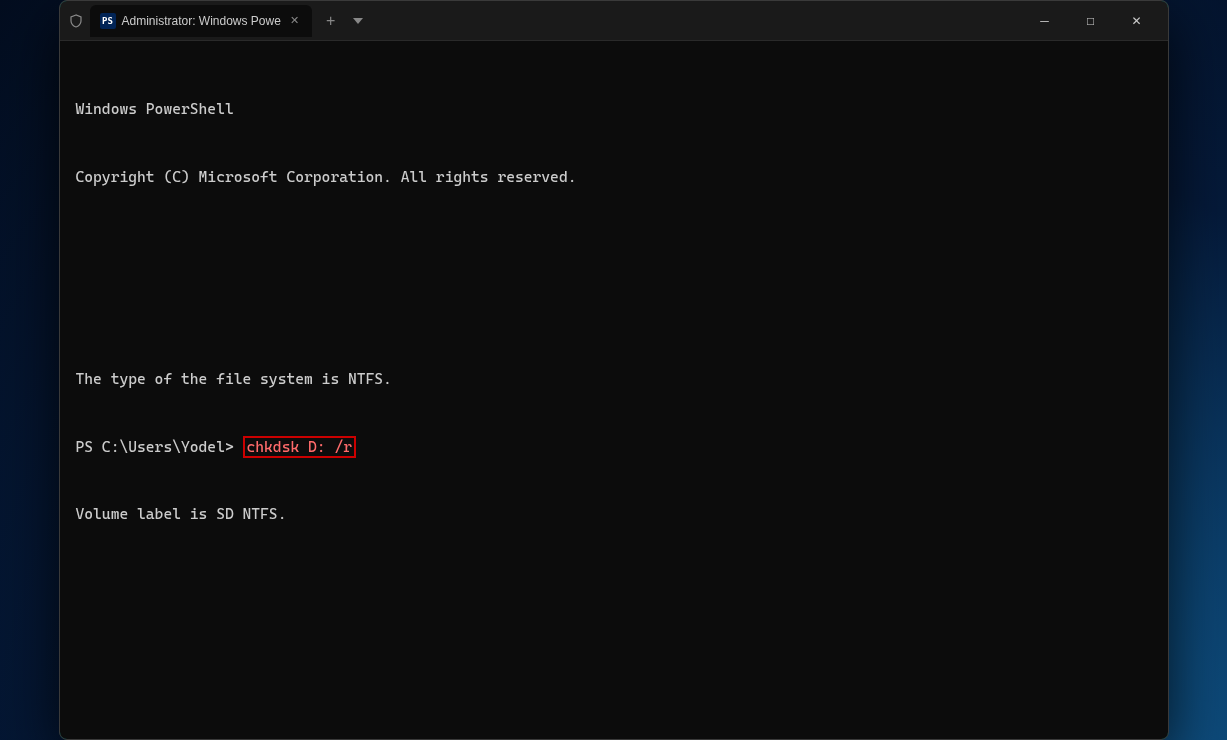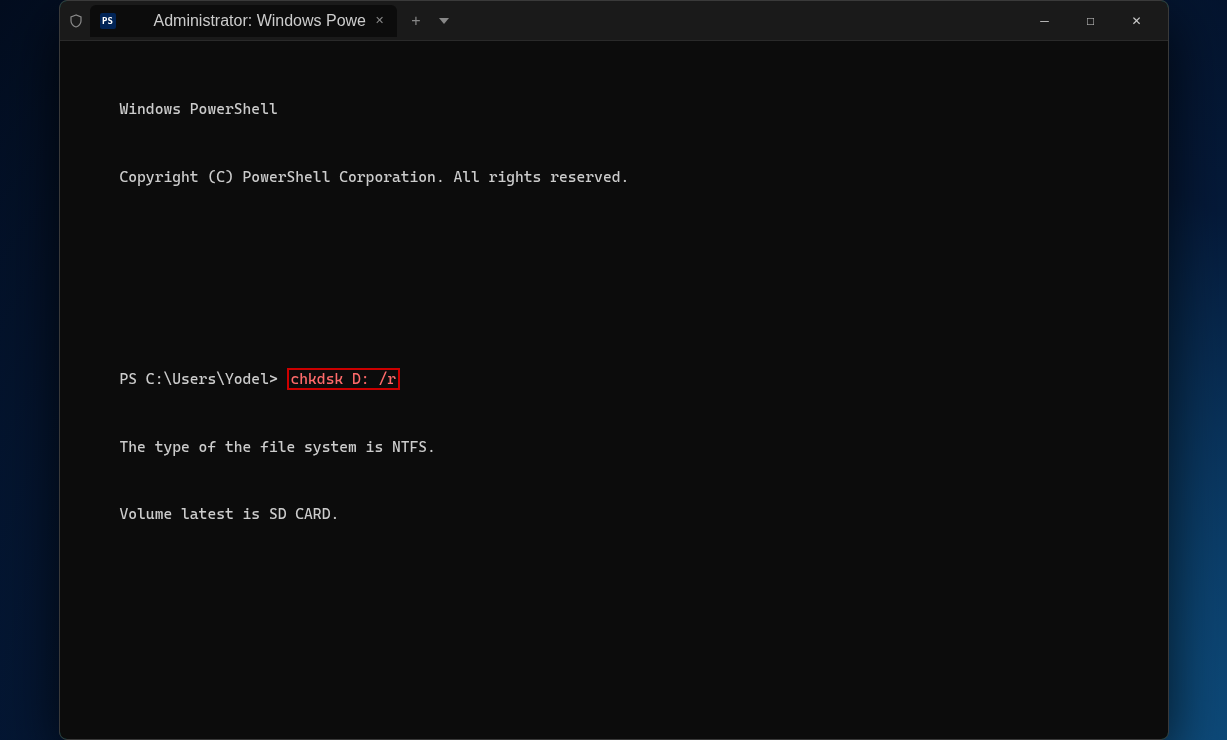--- a/index.html
+++ b/index.html
@@ -101,23 +101,22 @@
       height: 16px;
       display: flex;
       align-items: center;
       justify-content: center;
       border-radius: 2px;
       font-family: monospace;
     }
 
     .tab-label {
       color: #cccccc;
-      font-size: 16px;
+      font-size: 12px;
       white-space: nowrap;
-      margin-left: 32px;
     }
 
     .tab-close {
       color: #888;
       font-size: 11px;
       cursor: pointer;
       padding: 1px 3px;
       border-radius: 3px;
       display: flex;
       align-items: center;
@@ -172,21 +171,20 @@
     .command-highlight {
       background: transparent;
       border: 2px solid #cc0000;
       padding: 0 2px;
       color: #ff6b6b;
     }
 
     .line {
       display: block;
       min-height: 1.5em;
-      margin-left: 44px;
     }
 
     .line.empty {
       height: 1.5em;
     }
 
     .prompt {
       color: #cccccc;
     }
 
@@ -230,26 +228,26 @@
     </div>
     <div class="title-bar-controls">
       <div class="ctrl-btn">─</div>
       <div class="ctrl-btn">□</div>
       <div class="ctrl-btn close">✕</div>
     </div>
   </div>
 
   <div class="terminal-content">
     <span class="line">Windows PowerShell</span>
-    <span class="line">Copyright (C) PowerShell Corporation. All rights reserved.</span>
+    <span class="line">Copyright (C) Microsoft Corporation. All rights reserved.</span>
     <span class="line empty"></span>
     <span class="line empty"></span>
+    <span class="line">The type of the file system is NTFS.</span>
     <span class="line"><span class="prompt">PS C:\Users\Yodel&gt; </span><span class="command-highlight">chkdsk D: /r</span></span>
-    <span class="line">The type of the file system is NTFS.</span>
-    <span class="line">Volume latest is SD CARD.</span>
+    <span class="line">Volume label is SD NTFS.</span>
     
     
     
     
     
     
     
     
     
     

